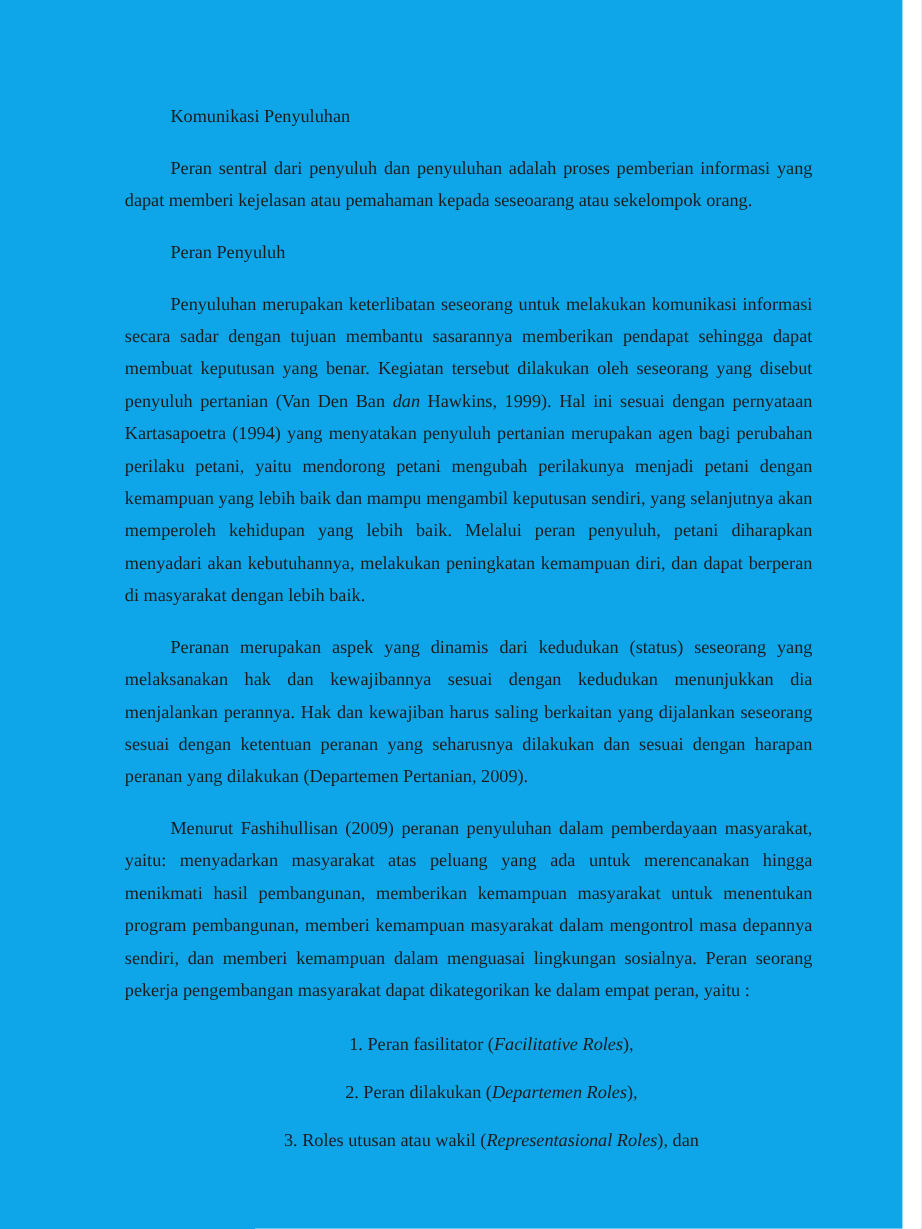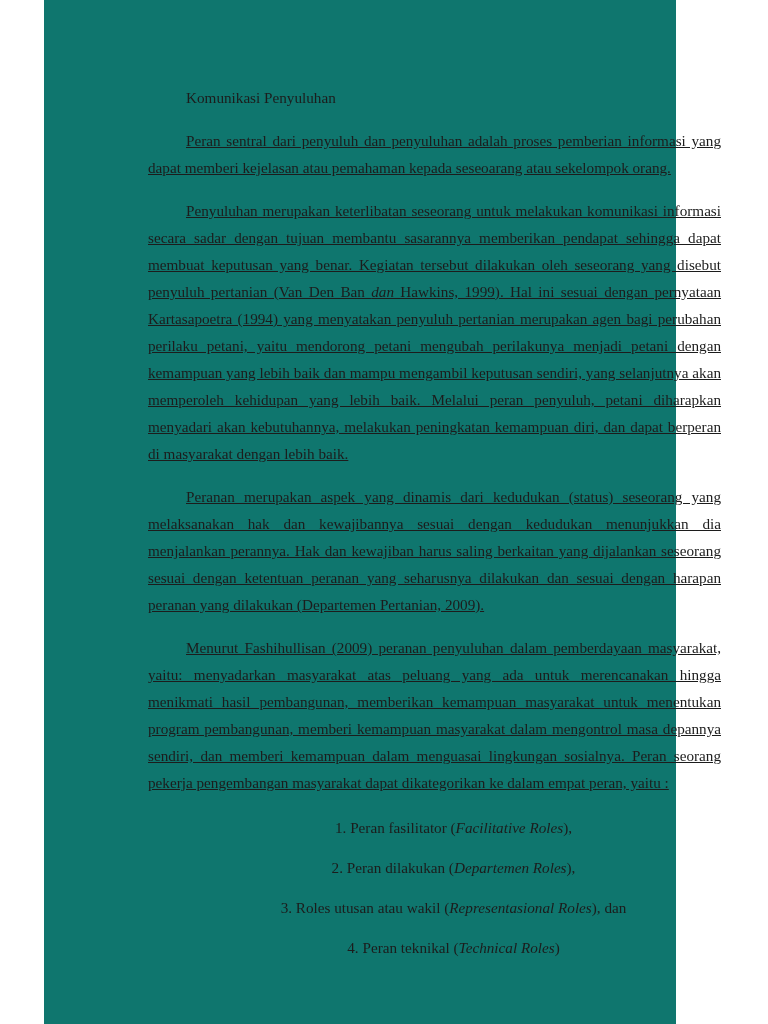--- a/index.html
+++ b/index.html
@@ -12,26 +12,25 @@
     width: 768px;
     height: 1024px;
     overflow: hidden;
     font-family: "Liberation Serif", "DejaVu Serif", serif;
     color: #1c1c1c;
     -webkit-font-smoothing: antialiased;
   }
 
   .page {
     position: relative;
-    width: 632px;
+    width: 752px;
     height: 1024px;
-    background: #0f766e;
+    background: #0ea5e9;
     box-sizing: border-box;
     padding: 84px 91px 0 104px;
-    margin-left: 44px;
   }
 
   .doc-body {
     width: 573px;
   }
 
   
   .heading {
     font-size: 15.2px;
     line-height: 27px;
@@ -43,21 +42,20 @@
 
   
   .para {
     font-size: 15.2px;
     line-height: 27px;
     text-align: justify;
     text-justify: inter-word;
     text-indent: 38px;
     margin: 0 0 16px 0;
     hyphens: none;
-    text-decoration: underline;
   }
 
   .para.tight {
     margin-bottom: 15px;
   }
 
   
   .list-item {
     font-size: 15.2px;
     line-height: 27px;
@@ -82,32 +80,32 @@
 </head>
 <body>
 
 <div class="page">
   <div class="doc-body">
 
     <p class="heading">Komunikasi Penyuluhan</p>
 
     <p class="para">Peran sentral dari penyuluh dan penyuluhan adalah proses pemberian informasi yang dapat memberi kejelasan atau pemahaman kepada seseoarang atau sekelompok orang.</p>
 
+    <p class="heading">Peran Penyuluh</p>
 
     <p class="para"><span>Penyuluhan merupakan keterlibatan seseorang untuk melakukan komunikasi informasi secara sadar dengan tujuan membantu sasarannya memberikan pendapat sehingga dapat membuat keputusan yang benar. Kegiatan tersebut dilakukan oleh seseorang yang disebut penyuluh pertanian (Van Den Ban </span><i>dan</i><span> Hawkins, 1999). Hal ini sesuai dengan pernyataan Kartasapoetra (1994) yang menyatakan penyuluh pertanian merupakan agen bagi perubahan perilaku petani, yaitu mendorong petani mengubah perilakunya menjadi petani dengan kemampuan yang lebih baik dan mampu mengambil keputusan sendiri, yang selanjutnya akan memperoleh kehidupan yang lebih baik. Melalui peran penyuluh, petani diharapkan menyadari akan kebutuhannya, melakukan peningkatan kemampuan diri, dan dapat berperan di masyarakat dengan lebih baik.</span></p>
 
     <p class="para">Peranan merupakan aspek yang dinamis dari kedudukan (status) seseorang yang melaksanakan hak dan kewajibannya sesuai dengan kedudukan menunjukkan dia menjalankan perannya. Hak dan kewajiban harus saling berkaitan yang dijalankan seseorang sesuai dengan ketentuan peranan yang seharusnya dilakukan dan sesuai dengan harapan peranan yang dilakukan (Departemen Pertanian, 2009).</p>
 
     <p class="para tight">Menurut Fashihullisan (2009) peranan penyuluhan dalam pemberdayaan masyarakat, yaitu: menyadarkan masyarakat atas peluang yang ada untuk merencanakan hingga menikmati hasil pembangunan, memberikan kemampuan masyarakat untuk menentukan program pembangunan, memberi kemampuan masyarakat dalam mengontrol masa depannya sendiri, dan memberi kemampuan dalam menguasai lingkungan sosialnya. Peran seorang pekerja pengembangan masyarakat dapat dikategorikan ke dalam empat peran, yaitu :</p>
 
     <div class="list-block">
 
       <p class="list-item"><span>1.</span> <span>Peran fasilitator (</span><i>Facilitative Roles</i><span>),</span></p>
 
       <p class="list-item"><span>2.</span> <span>Peran dilakukan (</span><i>Departemen Roles</i><span>),</span></p>
 
       <p class="list-item"><span>3.</span> <span>Roles utusan atau wakil (</span><i>Representasional Roles</i><span>), dan</span></p>
 
-      <p class="list-item"><span>4.</span> <span>Peran teknikal (</span><i>Technical Roles</i><span>)</span></p>
 
     </div>
   </div>
 </div>
 
 </body></html>

